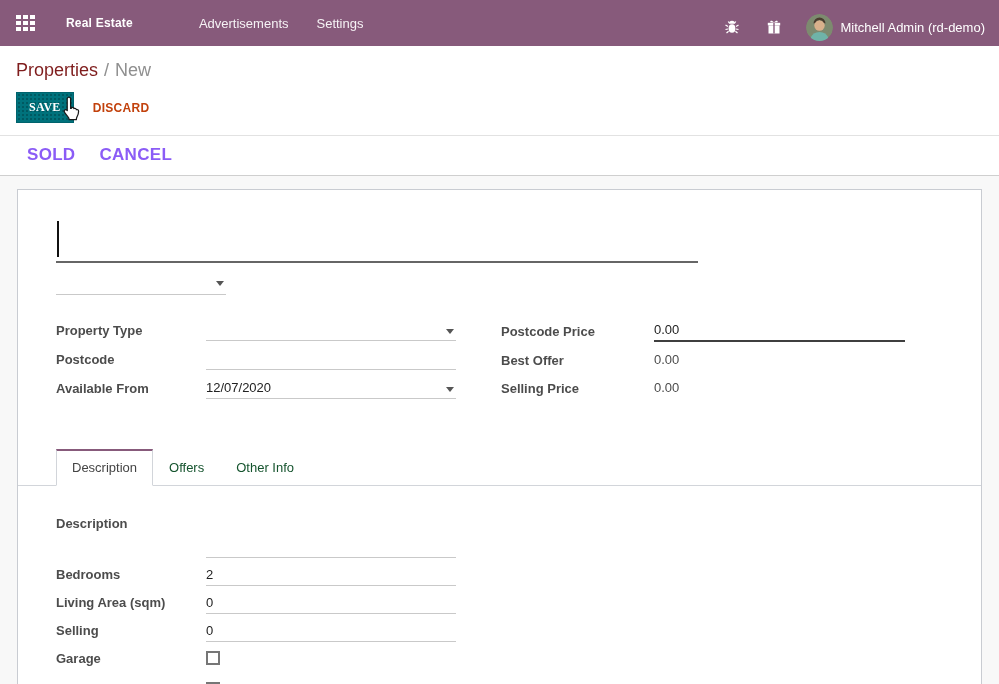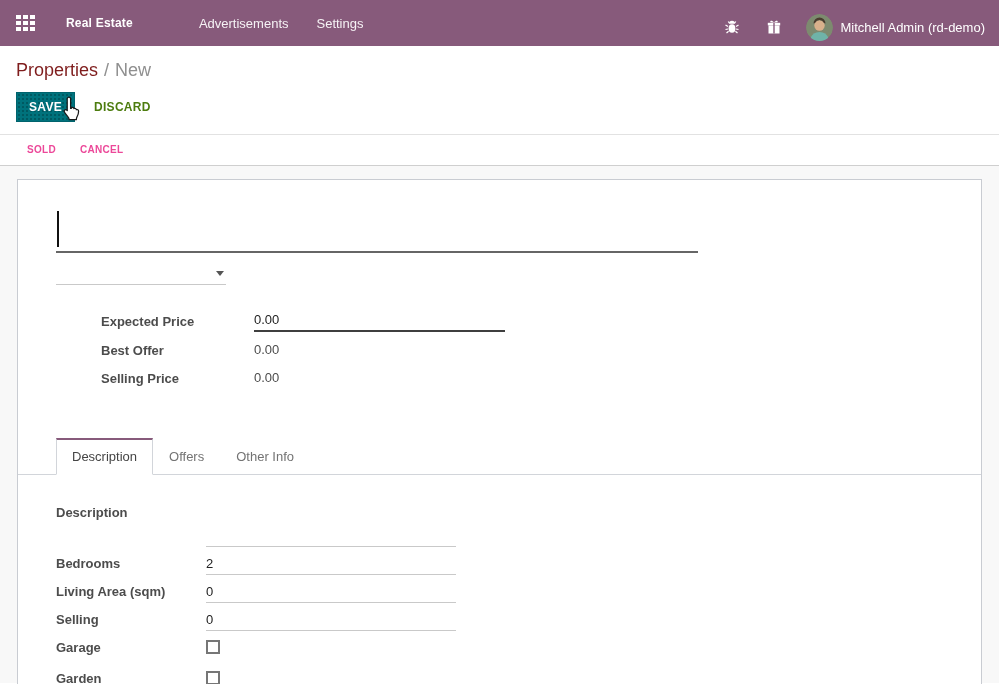--- a/index.html
+++ b/index.html
@@ -37,37 +37,37 @@
   .control-panel { padding: 14px 16px 12px 16px; background: #fff; position: relative; }
   .breadcrumb { font-size: 18px; color: #8f8f8f; }
   .breadcrumb a { color: #7f1d1d; text-decoration: none; cursor: pointer; }
   .breadcrumb .sep { margin: 0 6px; color: #8f8f8f; }
   .cp-buttons { margin-top: 11px; display: flex; align-items: center; }
   .btn-save {
     background-color: #00727C;
     background-image: radial-gradient(rgba(0,0,0,.22) 1px, transparent 1.1px);
     background-size: 4px 4px;
     color: #fff; border: 1px solid #00636d; font-weight: 700; font-size: 12px;
-    padding: 7px 12px; cursor: pointer; letter-spacing: .3px; font-family: Liberation Sans, sans-serif;
+    padding: 7px 12px; cursor: pointer; letter-spacing: .3px; font-family: Liberation Serif, serif;
   }
   .btn-discard {
-    background: transparent; border: 1px solid transparent; color: #4d7c0f;
+    background: transparent; border: 1px solid transparent; color: #c2410c;
     font-weight: 700; font-size: 12px; padding: 7px 10px; margin-left: 8px;
     cursor: pointer; letter-spacing: .3px; font-family: inherit;
   }
   .mouse-cursor { position: absolute; left: 58px; top: 50px; width: 27px; height: 27px; z-index: 60; pointer-events: none; }
 
   
   .statusbar {
     background: #fff; border-top: 1px solid #e2e2e2; border-bottom: 1px solid #cfcfcf;
     padding: 9px 16px 10px 27px; display: flex; gap: 24px; align-items: center;
   }
   .status-btn {
-    background: transparent; border: none; color: #ec4899; font-weight: 700;
-    font-size: 10px; letter-spacing: .3px; cursor: pointer; font-family: inherit; padding: 0;
+    background: transparent; border: none; color: #8b5cf6; font-weight: 700;
+    font-size: 17px; letter-spacing: .3px; cursor: pointer; font-family: inherit; padding: 0;
   }
 
   
   .content { background: #f8f8f8; height: 517px; padding: 13px 17px 0 17px; }
   .sheet {
     background: #fff; border: 1px solid #c9ccd2; min-height: 540px;
     padding: 28px 38px 0 38px; position: relative;
   }
 
   .title-input {
@@ -101,21 +101,21 @@
   .select-box { height: 21px; border-bottom: 1px solid #c9c9c9; cursor: pointer; font-size: 13px; color: #222; padding: 2px 0 3px; }
   .readonly-value { font-size: 13px; color: #4c4c4c; padding: 2px 0 3px; display: inline-block; }
 
   
   .notebook-tabs {
     display: flex; margin: 42px -38px 0 -38px; padding-left: 38px;
     border-bottom: 1px solid #d2d5da; align-items: flex-end;
   }
   .tab {
     background: transparent; border: 1px solid transparent; font-size: 13px;
-    color: #737373; padding: 9px 15px 10px 15px; cursor: pointer; margin-bottom: -1px;
+    color: #14532d; padding: 9px 15px 10px 15px; cursor: pointer; margin-bottom: -1px;
     font-family: inherit;
   }
   .tab.active {
     background: #fff; color: #444;
     border: 1px solid #d2d5da; border-top: 2px solid #875A7B; border-bottom: 1px solid #fff;
   }
 
   .tab-content { padding-top: 28px; }
   .tc-row { display: flex; margin-bottom: 7px; }
   .tc-row .field-label { padding-top: 2px; }
@@ -211,24 +211,46 @@
 
     <div class="title-input">
       <span class="text-caret"></span>
     </div>
 
     <div class="tags-input">
       <span class="caret-down"></span>
     </div>
 
     <div class="field-grid">
+      <div class="col-left">
+        <div class="field-row">
+          <label class="field-label">Property Type</label>
+          <div class="field-value">
+            <div class="select-box"></div>
+            <span class="caret-down"></span>
+          </div>
+        </div>
+        <div class="field-row">
+          <label class="field-label">Postcode</label>
+          <div class="field-value">
+            <input class="o-input" value="" style="">
+          </div>
+        </div>
+        <div class="field-row">
+          <label class="field-label">Available From</label>
+          <div class="field-value">
+            <input class="o-input" value="12/07/2020" style="">
+            <span class="caret-down"></span>
+          </div>
+        </div>
+      </div>
 
       <div class="col-right">
         <div class="field-row">
-          <label class="field-label">Expected Price</label>
+          <label class="field-label">Postcode Price</label>
           <div class="field-value">
             <input class="o-input dark" value="0.00" style="">
           </div>
         </div>
         <div class="field-row">
           <label class="field-label">Best Offer</label>
           <div class="field-value">
             <span class="readonly-value">0.00</span>
           </div>
         </div>

